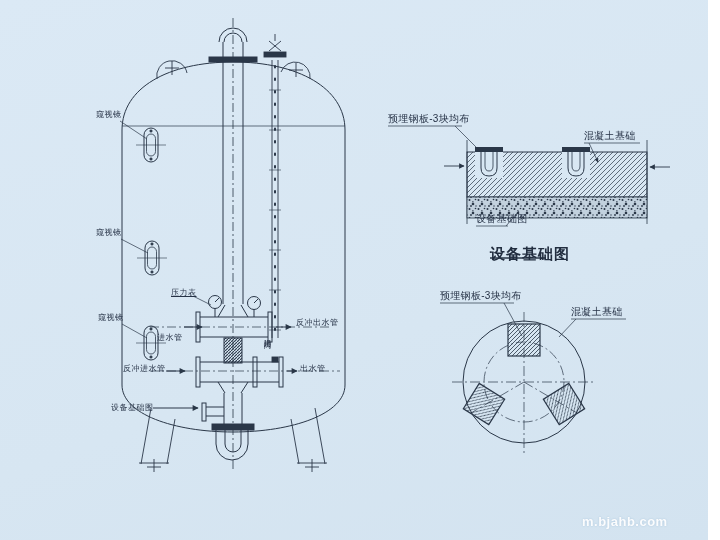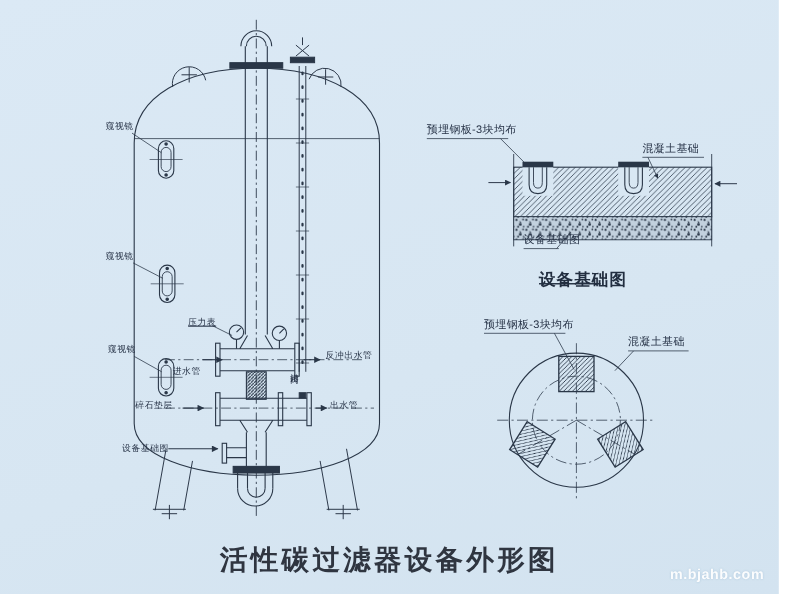--- a/index.html
+++ b/index.html
@@ -17,21 +17,21 @@
   .lbl.sm{font-size:10px;letter-spacing:0.3px;}
   .lbl.vert{writing-mode:vertical-rl;text-orientation:upright;font-size:7.5px;line-height:8px;letter-spacing:1px;}
   .caption{
     position:absolute;font-size:15px;font-weight:bold;letter-spacing:1px;color:#222e40;white-space:nowrap;
   }
   .title{
     position:absolute;left:50%;top:492px;transform:translateX(-50%);
     font-size:25px;font-weight:bold;letter-spacing:3px;color:#2f3540;white-space:nowrap;
   }
   .watermark{
-    position:absolute;left:609px;top:514px;
+    position:absolute;left:582px;top:514px;
     font-size:13px;font-weight:bold;letter-spacing:0.5px;
     color:#ffffff;opacity:0.92;text-shadow:0 0 2px rgba(160,190,215,0.9);
   }
 </style>
 </head>
 <body>
 
 <div class="sheet">
 
   <svg width="720" height="540" viewBox="0 0 720 540">
@@ -200,27 +200,26 @@
     </g>
   </svg>
 
   <span class="lbl" style="left:96px;top:110px;">窥视镜</span>
   <span class="lbl" style="left:96px;top:228px;">窥视镜</span>
   <span class="lbl" style="left:98px;top:313px;">窥视镜</span>
   <span class="lbl" style="left:171px;top:288px;text-decoration:underline;">压力表</span>
   <span class="lbl" style="left:157px;top:333px;">进水管</span>
   <span class="lbl" style="left:296px;top:318px;">反冲出水管</span>
   <span class="lbl vert" style="left:263px;top:333px;">排污阀</span>
-  <span class="lbl" style="left:123px;top:364px;">碎石垫层</span>
+  <span class="lbl" style="left:123px;top:364px;">反冲进水管</span>
   <span class="lbl" style="left:300px;top:364px;font-family:Liberation Serif, serif;">出水管</span>
   <span class="lbl" style="left:111px;top:403px;">设备基础图</span>
 
   <span class="lbl sm" style="left:388px;top:114px;">预埋钢板-3块均布</span>
   <span class="lbl sm" style="left:584px;top:131px;">混凝土基础</span>
   <span class="lbl sm" style="left:476px;top:214px;">设备基础图</span>
   <span class="caption" style="left:490px;top:245px;">设备基础图</span>
 
   <span class="lbl sm" style="left:440px;top:291px;">预埋钢板-3块均布</span>
   <span class="lbl sm" style="left:571px;top:307px;">混凝土基础</span>
 
-  <div class="title">活性碳过滤器设备外形图</div>
   <div class="watermark">m.bjahb.com</div>
 </div>
 
 </body></html>

